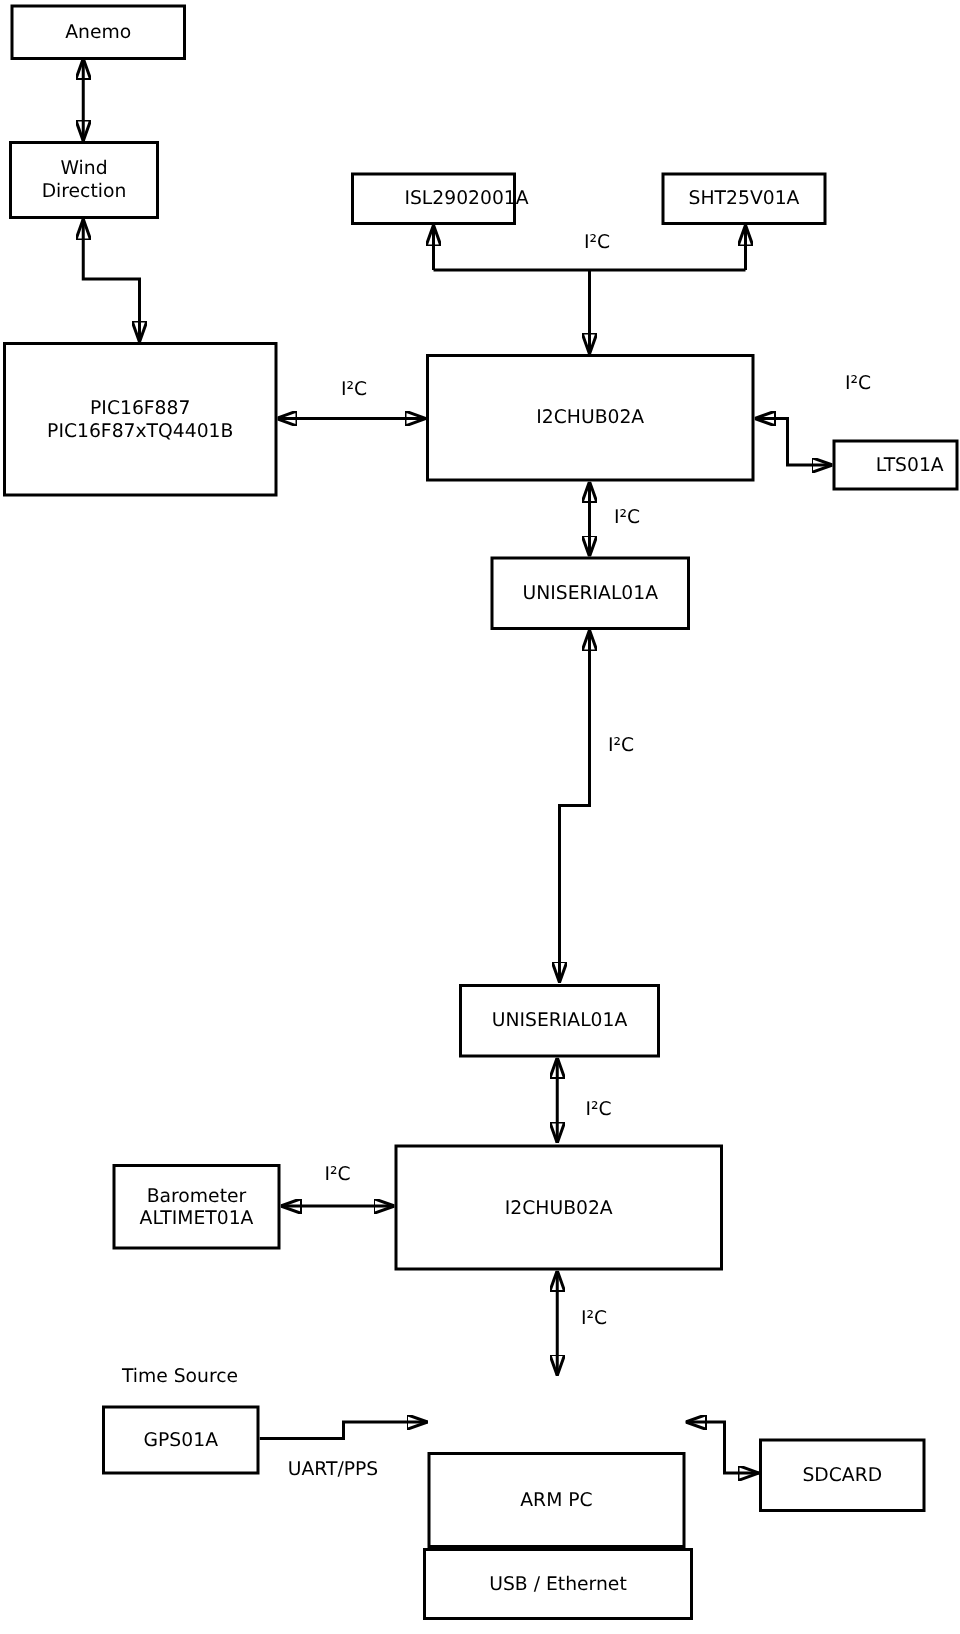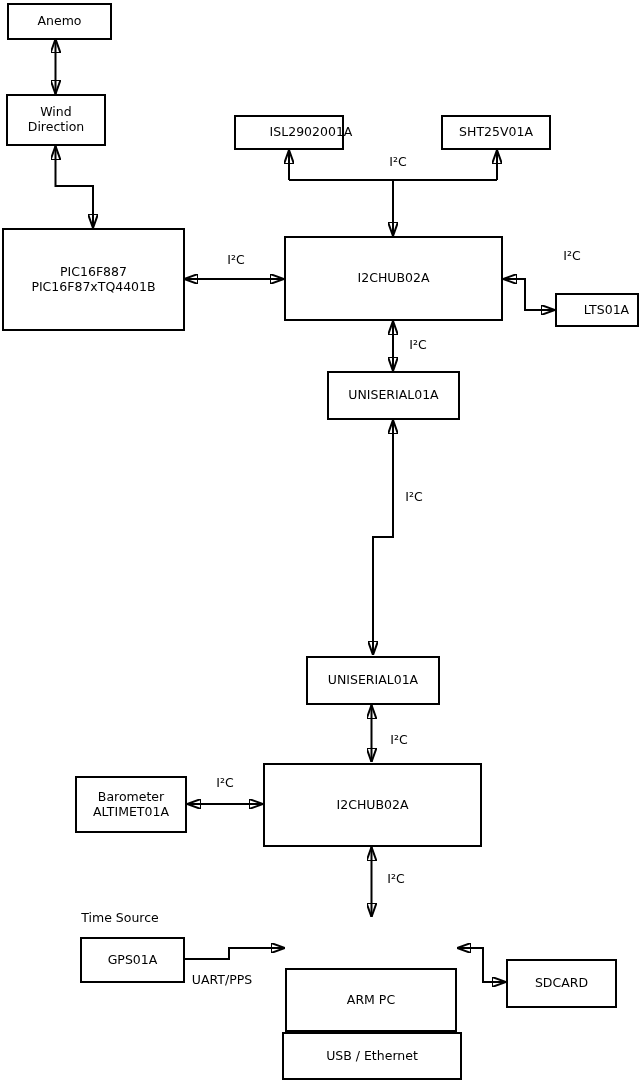--- a/index.html
+++ b/index.html
@@ -68,21 +68,21 @@
     <path d="M393,321 L393,371" marker-start="url(#ahS)" marker-end="url(#ahE)"></path>
     <path d="M393,420 L393,537 L373,537 L373,655" marker-start="url(#ahS)" marker-end="url(#ahE)"></path>
     <path d="M371.5,705 L371.5,762" marker-start="url(#ahS)" marker-end="url(#ahE)"></path>
     <path d="M187,804 L263,804" marker-start="url(#ahS)" marker-end="url(#ahE)"></path>
     <path d="M371.5,847 L371.5,917" marker-start="url(#ahS)" marker-end="url(#ahE)"></path>
     <path d="M173,959 L229,959 L229,948 L285,948" marker-end="url(#ahE)"></path>
     <path d="M457,948 L483,948 L483,982 L506,982" marker-start="url(#ahS)" marker-end="url(#ahE)"></path>
     <path d="M372,981 L372,1032" marker-start="url(#ahS)" marker-end="url(#ahE)"></path>
   </svg>
 
-  <div class="node" style="left:7px; top:3px; width:105px; height:37px;">
+  <div class="node" style="left:7px; top:3px; width:117px; height:37px;">
     <span>Anemo</span>
   </div>
 
   <div class="node" style="left:6px; top:94px; width:100px; height:52px;">
     <span>Wind</span>
     <span>Direction</span>
   </div>
 
   <div class="node" style="left:2px; top:228px; width:183px; height:103px;">
     <span>PIC16F887</span>
@@ -115,21 +115,21 @@
 
   <div class="node" style="left:263px; top:763px; width:219px; height:84px;">
     <span>I2CHUB02A</span>
   </div>
 
   <div class="node" style="left:75px; top:776px; width:112px; height:57px;">
     <span>Barometer</span>
     <span>ALTIMET01A</span>
   </div>
 
-  <div class="node" style="left:68px; top:937px; width:105px; height:46px;margin-left:12px;">
+  <div class="node" style="left:68px; top:937px; width:105px; height:46px;">
     <span>GPS01A</span>
   </div>
 
   <div class="node" style="left:285px; top:968px; width:172px; height:64px;">
     <span>ARM PC</span>
   </div>
 
   <div class="node" style="left:506px; top:959px; width:111px; height:49px;">
     <span>SDCARD</span>
   </div>

